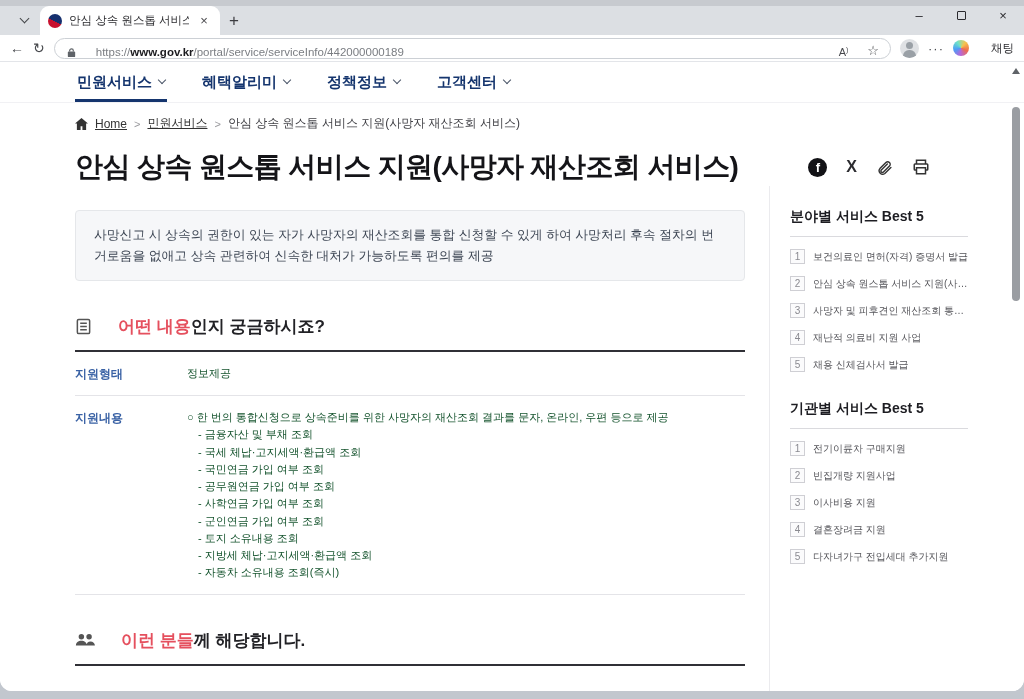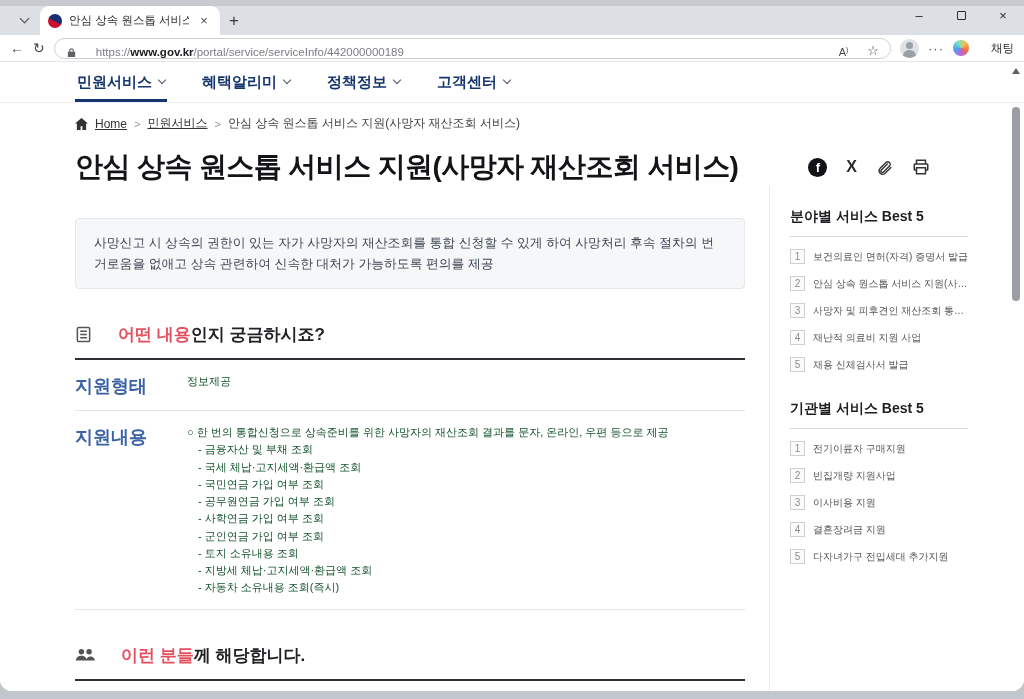--- a/index.html
+++ b/index.html
@@ -71,30 +71,30 @@
   .shareicons { display:flex; align-items:center; gap:19px; margin-right:30px; }
   .fb { width:19px; height:19px; border-radius:50%; background:#121216; color:#fff; font-weight:700;
         font-size:13px; text-align:center; line-height:19px; cursor:pointer; }
   .xicon { font-size:16px; font-weight:700; color:#2c2c30; cursor:pointer; }
   .svgbtn { cursor:pointer; display:flex; align-items:center; }
 
   .cols { display:flex; align-items:stretch; }
   .main { width:670px; flex:none; }
   .side { flex:1; margin-left:24px; border-left:1px solid #ebebee; padding:22px 0 0 20px; }
 
-  .summary { margin-top:32px; background:#f6f7f9; border:1px solid #e5e7ea; border-radius:4px;
+  .summary { margin-top:24px; background:#f6f7f9; border:1px solid #e5e7ea; border-radius:4px;
              padding:13px 18px; font-size:12.8px; color:#3d4654; line-height:1.68; }
 
   .section { margin-top:34px; }
   .sec-head { display:flex; align-items:center; gap:26px; }
   .sec-head h2 { font-size:17px; font-weight:700; color:#222226; }
   .accent { color:#e5505e; }
   .sec-divider { margin-top:12px; border-top:2px solid #303036; }
   .row { display:flex; padding:13px 0 12px; border-bottom:1px solid #e4e4e8; }
-  .row-label { width:112px; flex:none; font-size:18px; font-weight:700; color:#3a62a5; padding-top:1px; }
+  .row-label { width:112px; flex:none; font-size:12px; font-weight:700; color:#3a62a5; padding-top:1px; }
   .row-lines { flex:1; font-size:11px; color:#14532d; line-height:1.57; }
   .row-lines p.lv1 { padding-left:11px; }
 
   .sidebox-title { font-size:14px; font-weight:700; color:#1d1d22; padding-bottom:10px;
                    border-bottom:1px solid #dadade; }
   .sideitem { display:flex; align-items:center; gap:8px; margin-top:12px; cursor:pointer; }
   .sideitem-no { width:15px; height:15px; flex:none; border:1px solid #cfcfd4; background:#fbfbfc;
                  color:#8a8a90; font-size:10px; text-align:center; line-height:13px; }
   .sideitem-label { font-size:10px; color:#55555a; white-space:nowrap; overflow:hidden; }
   .sidebox + .sidebox { margin-top:28px; }

